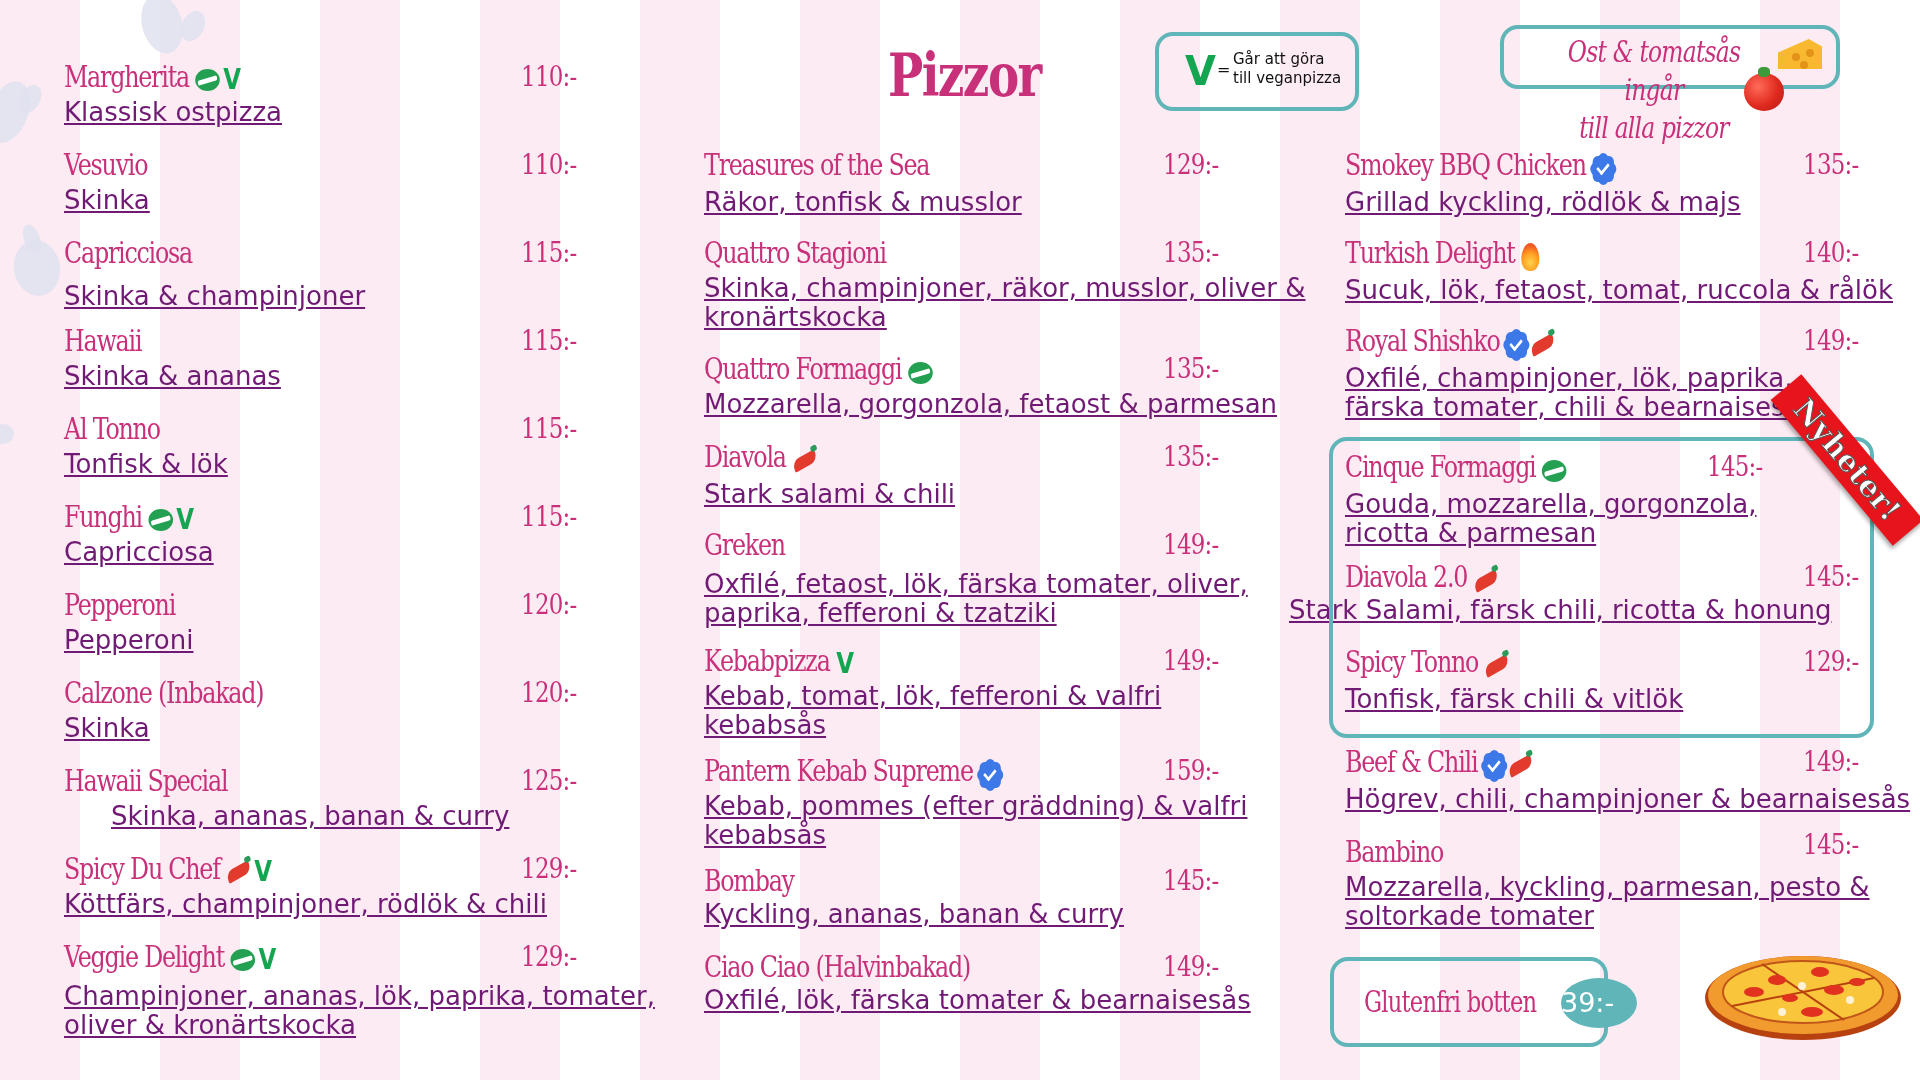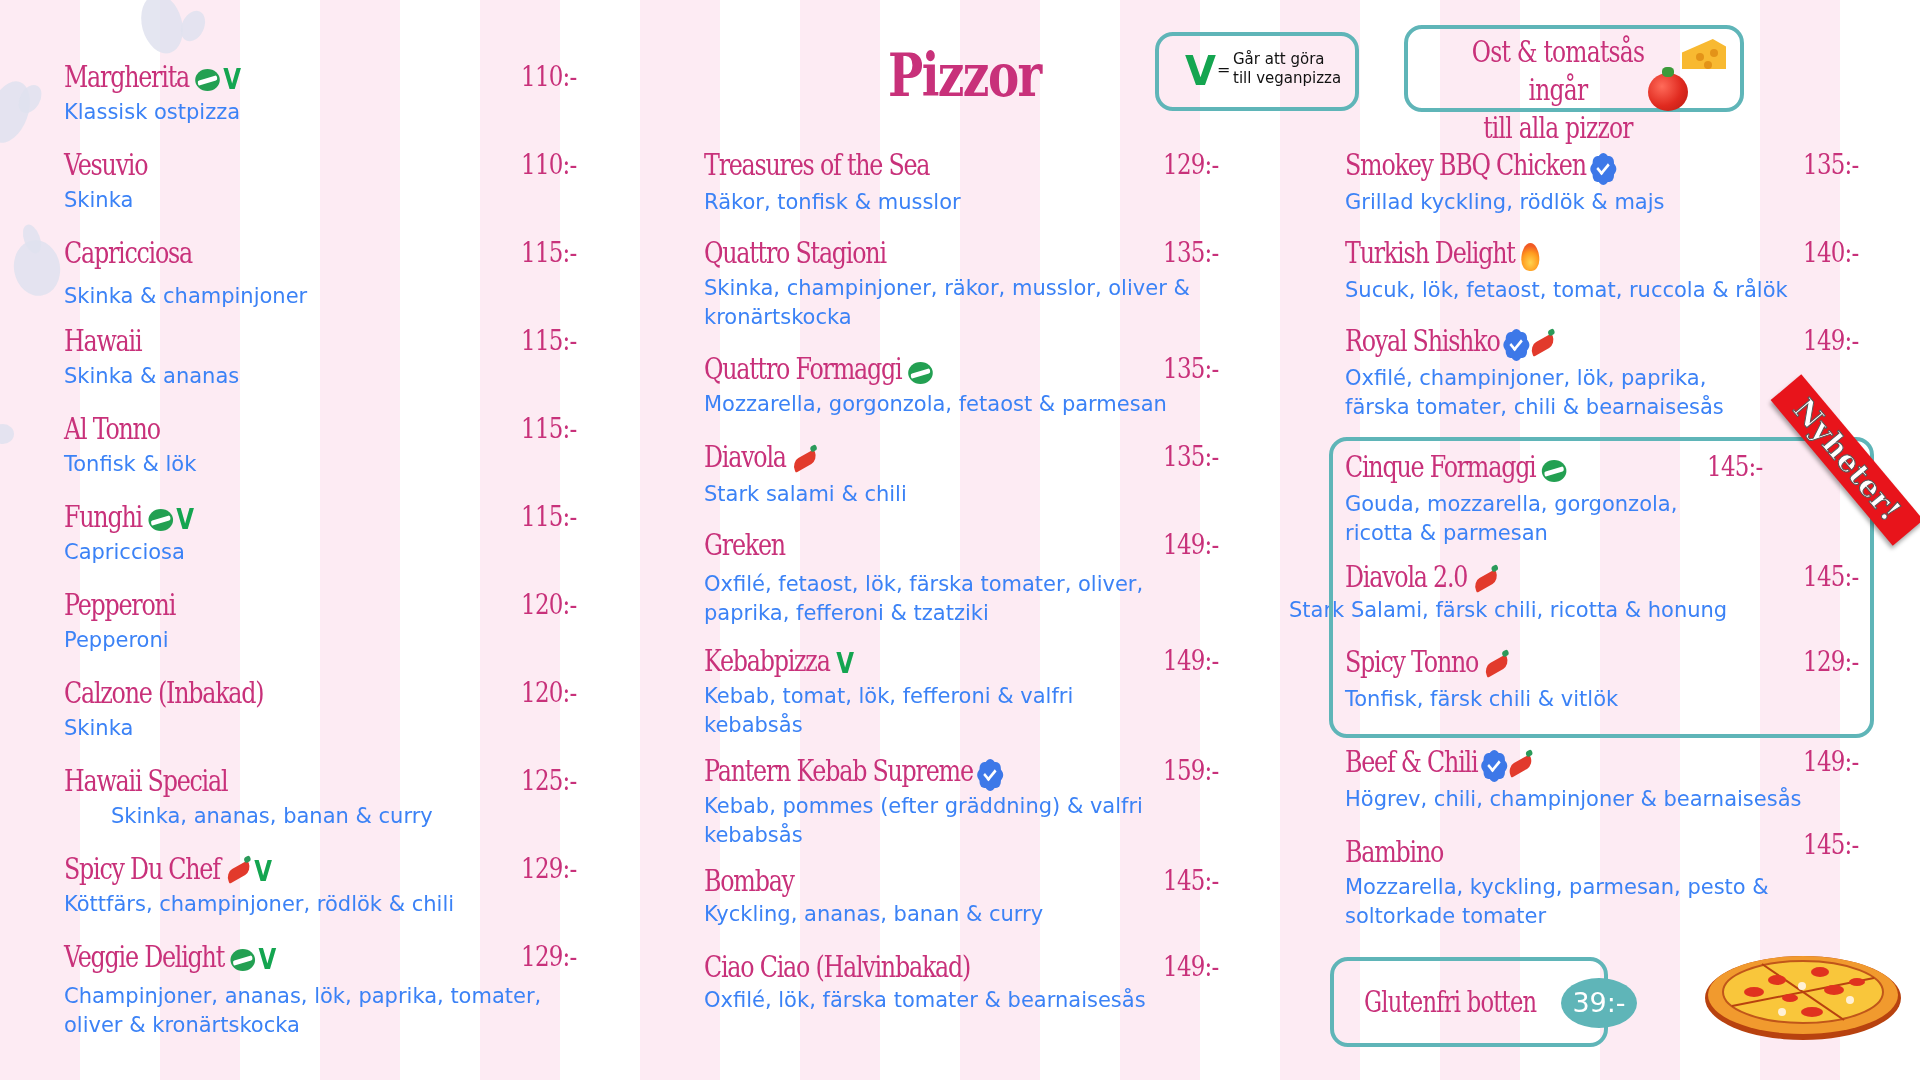--- a/index.html
+++ b/index.html
@@ -2,21 +2,21 @@
 <html><head>
 <meta charset="utf-8">
 <style>
   html,body{margin:0;padding:0;}
   body{width:1920px;height:1080px;overflow:hidden;position:relative;
     background: repeating-linear-gradient(90deg,#fdebf3 0px,#fdebf3 80px,#ffffff 80px,#ffffff 160px);
     font-family:"DejaVu Sans",sans-serif;color:#111;}
   .paw{position:absolute;background:#dfe2ef;opacity:.85;border-radius:50%;}
   .name{position:absolute;font-family:"DejaVu Serif",serif;color:#c8317a;font-size:29px;letter-spacing:-1.5px;transform:scaleX(.82);transform-origin:left center;white-space:nowrap;line-height:34px;}
   .price{position:absolute;font-family:"DejaVu Serif",serif;color:#c8317a;font-size:28px;letter-spacing:-1px;transform:scaleX(.82);transform-origin:right center;white-space:nowrap;text-align:right;line-height:34px;}
-  .desc{position:absolute;font-size:21px;line-height:29px;color:#3b82f6;white-space:nowrap;}
+  .desc{position:absolute;font-size:26px;line-height:29px;color:#701a75;white-space:nowrap;text-decoration:underline;}
   .icons{display:inline-block;margin-left:8px;vertical-align:middle;}
   .ico{display:inline-block;vertical-align:middle;margin-right:4px;}
   .v{color:#14a550;font-family:"DejaVu Sans",sans-serif;font-weight:bold;font-size:28px;letter-spacing:0;}
   .veg{width:30px;height:22px;border-radius:50%;background:#23a052;position:relative;}
   .veg:after{content:"";position:absolute;left:3px;right:3px;top:9px;height:5px;background:#fff;transform:rotate(-14deg);border-radius:2px;}
   .badge{width:26px;height:26px;background:#3d78e8;border-radius:6px;transform:rotate(45deg);position:relative;}
   .badge:before{content:"";position:absolute;inset:0;background:#3d78e8;border-radius:6px;transform:rotate(45deg);}
   .badge span{position:absolute;left:7px;top:5px;width:6px;height:11px;border:solid #fff;border-width:0 3px 3px 0;transform:rotate(-45deg) rotate(45deg);z-index:2;}
   .chili{width:30px;height:12px;background:#e23a2c;border-radius:12px 4px 12px 2px;transform:rotate(-25deg);position:relative;}
   .chili:after{content:"";position:absolute;right:-4px;top:-4px;width:8px;height:6px;background:#2b9a5a;border-radius:3px;}
@@ -26,21 +26,21 @@
   .legend-v{position:absolute;left:26px;top:12px;color:#14a550;font-weight:bold;font-size:40px;}
   .legend-eq{position:absolute;left:58px;top:24px;font-size:16px;}
   .legend-txt{position:absolute;left:74px;top:14px;font-size:15px;line-height:19px;}
   .ost-txt{position:absolute;left:20px;top:4px;width:260px;text-align:center;font-family:"DejaVu Serif",serif;color:#c8317a;font-size:30px;line-height:38px;transform:scaleX(.78);transform-origin:center;letter-spacing:-1px;}
   .cheese{position:absolute;right:14px;top:10px;width:44px;height:30px;background:#f8b931;clip-path:polygon(0 45%,70% 0,100% 25%,100% 100%,0 100%);}
   .cheese:after{content:"";position:absolute;left:14px;top:14px;width:8px;height:8px;border-radius:50%;background:#e39318;box-shadow:14px -4px 0 #e39318,8px 8px 0 #e39318;}
   .tomato{position:absolute;right:52px;top:44px;width:40px;height:38px;border-radius:50%;background:radial-gradient(circle at 35% 35%,#ff6b5a 0,#e02a1f 55%,#b51a12 100%);}
   .tomato:after{content:"";position:absolute;left:14px;top:-6px;width:12px;height:10px;background:#3c9a3a;border-radius:40%;}
   .ribbon{position:absolute;left:1752px;top:440px;width:190px;height:40px;background:#e8141b;transform:rotate(50deg);transform-origin:center;box-shadow:2px 3px 4px rgba(0,0,0,.35);text-align:center;font-family:"DejaVu Serif",serif;font-size:30px;line-height:40px;color:#fff;font-weight:bold;-webkit-text-stroke:1px #555;}
   .gluten-txt{position:absolute;left:30px;top:24px;font-family:"DejaVu Serif",serif;color:#c8317a;font-size:29px;transform:scaleX(.78);transform-origin:left center;letter-spacing:-1px;white-space:nowrap;}
-  .gluten-price{position:absolute;left:227px;top:17px;width:76px;height:50px;border-radius:50%;background:#5fb5b8;color:#fff;font-size:27px;line-height:50px;text-align:center;}
+  .gluten-price{position:absolute;left:227px;top:17px;width:76px;height:50px;border-radius:50%;background:#5fb5b8;color:#fff;font-size:27px;line-height:50px;text-align:left;}
   .pizza{position:absolute;left:1702px;top:950px;width:202px;height:92px;}
 </style>
 </head>
 <body>
 
 <div>
   <div class="paw" style="left:142px;top:-6px;width:40px;height:60px;transform:rotate(-15deg);"></div>
   <div class="paw" style="left:182px;top:10px;width:22px;height:32px;transform:rotate(25deg);"></div>
   <div class="paw" style="left:-10px;top:80px;width:38px;height:64px;transform:rotate(20deg);"></div>
   <div class="paw" style="left:20px;top:84px;width:20px;height:30px;transform:rotate(30deg);"></div>
@@ -53,21 +53,21 @@
 
 <div class="box" style="left:1155px;top:32px;width:204px;height:79px;">
   <span class="legend-v">V</span>
   <span class="legend-eq">=</span>
   <div class="legend-txt">
     <div>Går att göra</div>
     <div>till veganpizza</div>
   </div>
 </div>
 
-<div class="box" style="left:1404px;top:25px;width:340px;height:87px;">
+<div class="box" style="left:1500px;top:25px;width:340px;height:64px;font-style:italic;">
   <div class="ost-txt">
     <div>Ost &amp; tomatsås ingår</div>
     <div>till alla pizzor</div>
   </div>
   <div class="cheese"></div>
   <div class="tomato"></div>
 </div>
 
 <div id="menu">
     <div class="name" style="left: 64px; top: 60px;"><span>Margherita</span><span class="icons"><span class="ico veg"></span><span class="ico v">V</span></span></div>

